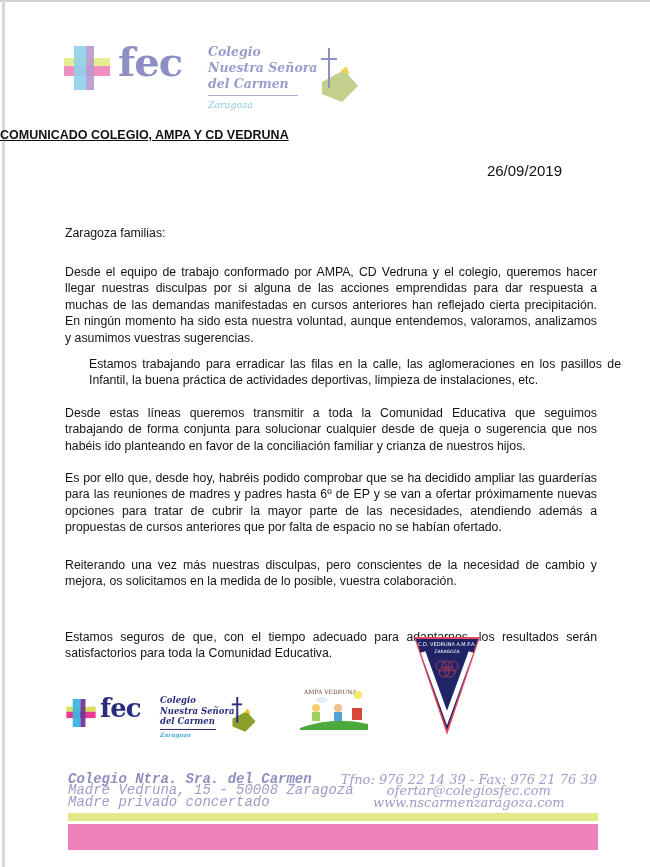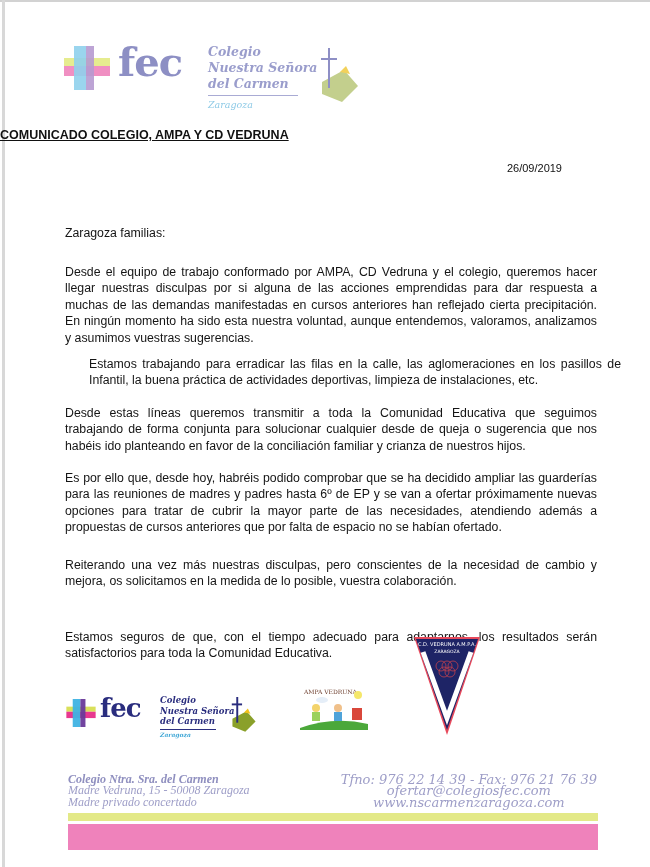--- a/index.html
+++ b/index.html
@@ -14,21 +14,21 @@
     .logo-top { position: absolute; left: 64px; top: 44px; width: 300px; height: 70px; }
     .fec-mark { position: absolute; left: 0; top: 2px; width: 46px; height: 44px; }
     .fec-text { position: absolute; left: 54px; top: -6px; font-family: "DejaVu Serif", serif; font-weight: bold; font-size: 40px; color: #8d8fc4; letter-spacing: -1px; }
     .colegio-block { position: absolute; left: 144px; top: 0px; font-family: "DejaVu Serif", serif; font-style: italic; font-weight: bold; color: #9a9dcc; font-size: 12.5px; line-height: 16px; }
     .colegio-rule { position: absolute; left: 144px; top: 51px; width: 90px; height: 1px; background: #a9abd4; }
     .colegio-city { position: absolute; left: 144px; top: 55px; font-family: "DejaVu Serif", serif; font-style: italic; font-size: 9.5px; color: #8ecae6; }
     .cross-hill { position: absolute; left: 256px; top: 4px; width: 40px; height: 56px; }
 
     
     .doc-title { position: absolute; left: 0; width: 620px; top: 128px; text-align: left; font-weight: bold; font-size: 12.5px; color: #111; text-decoration: underline; }
-    .doc-date { position: absolute; right: 88px; top: 162px; font-size: 11px; color: #111; }
+    .doc-date { position: absolute; right: 88px; top: 162px; font-size: 15px; color: #111; }
 
     
     .body-text { position: absolute; left: 65px; width: 532px; font-size: 12.3px; line-height: 16.4px; color: #151515; text-align: justify; margin: 0; }
     .greeting { top: 225px; }
     .p1 { top: 264px; }
     .p2 { top: 356px; margin-left: 24px; }
     .p3 { top: 405px; }
     .p4 { top: 470px; }
     .p5 { top: 557px; }
     .p6 { top: 601px; margin-top: 28px; }
@@ -39,21 +39,21 @@
     .fec-text-sm { position: absolute; left: 34px; top: -2px; font-family: "DejaVu Serif", serif; font-weight: bold; font-size: 26px; color: #2a2d7e; letter-spacing: -1px; }
     .colegio-block-sm { position: absolute; left: 94px; top: 0px; font-family: "DejaVu Serif", serif; font-style: italic; font-weight: bold; color: #2a2d7e; font-size: 8.5px; line-height: 10.5px; }
     .colegio-rule-sm { position: absolute; left: 94px; top: 34px; width: 56px; height: 1px; background: #2a2d7e; }
     .colegio-city-sm { position: absolute; left: 94px; top: 36px; font-family: "DejaVu Serif", serif; font-style: italic; font-weight: bold; font-size: 6px; color: #3fa7d6; }
     .cross-hill-sm { position: absolute; left: 165px; top: 2px; width: 26px; height: 36px; }
 
     .ampa-logo { position: absolute; left: 300px; top: 686px; width: 68px; height: 44px; }
     .cd-pennant { position: absolute; left: 413px; top: 636px; width: 68px; height: 100px; }
 
     
-    .addr-left { position: absolute; left: 68px; top: 774px; font-family: Liberation Serif, serif; font-style: italic; font-size: 12px; line-height: 11.3px; color: #9d9dc7; }
+    .addr-left { position: absolute; left: 68px; top: 774px; font-family: Liberation Mono, monospace; font-style: italic; font-size: 14px; line-height: 11.3px; color: #9d9dc7; }
     .addr-left .bold { font-weight: bold; color: #8f8fbf; }
     .addr-right { position: absolute; right: 53px; top: 774px; text-align: center; font-family: "DejaVu Serif", serif; font-style: italic; font-size: 13px; line-height: 11.3px; color: #9d9dc7; }
     .band-yellow { position: absolute; left: 68px; top: 813px; width: 530px; height: 8px; background: #e3e988; }
     .band-pink { position: absolute; left: 68px; top: 824px; width: 530px; height: 26px; background: #ef82bb; }
   </style>
 </head>
 <body>
 
 <div class="edge-top"></div>
 <div class="edge-left"></div>

